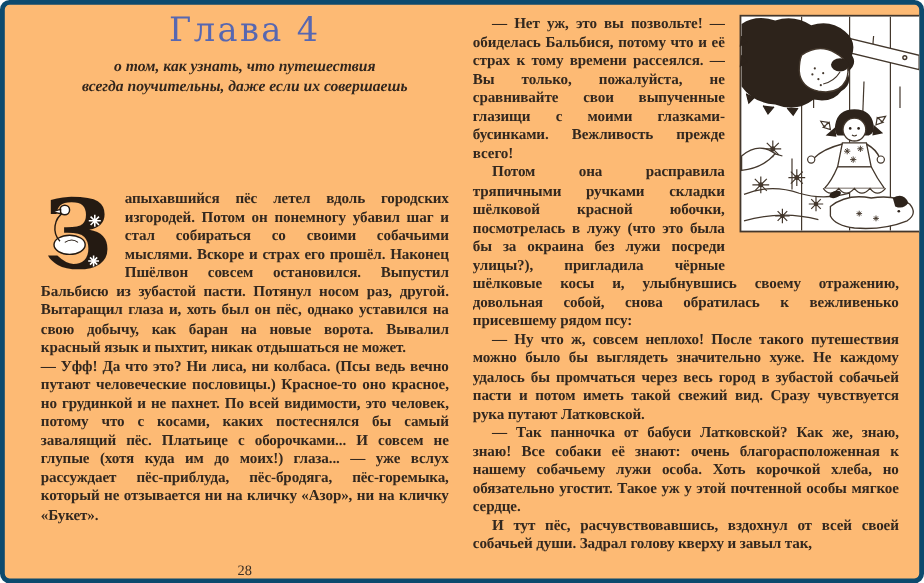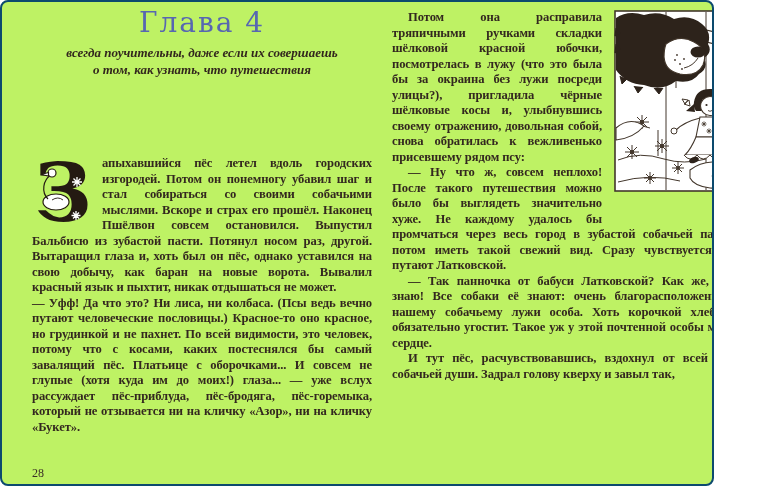--- a/index.html
+++ b/index.html
@@ -1,18 +1,18 @@
 <!DOCTYPE html>
 <html lang="ru"><head>
 <meta charset="utf-8">
 <style>
   html,body{margin:0;padding:0;background:#ffffff;}
   .spread{
-    position:relative;width:714px;height:486px;background:#bef264;
-    border:2px solid #0c4a6e;border-radius:8px;box-sizing:border-box;
+    position:relative;width:770px;height:486px;background:#fdba74;
+    border:4px solid #0c4a6e;border-radius:8px;box-sizing:border-box;
     overflow:hidden;
     font-family:"Liberation Serif", serif;
     color:#33281f;
   }
   
   .page-left{position:absolute;left:30px;top:6px;width:340px;}
   .chapter-title{
     text-align:center;
     font-family:"DejaVu Serif", serif;
     font-size:28px;line-height:30px;letter-spacing:2px;
@@ -37,37 +37,37 @@
   
   .page-right{position:absolute;left:390px;top:8px;width:355px;}
   .body-right p{margin:0;text-indent:16px;}
   .illu-spacer{float:right;width:145px;height:202px;}
   .illustration{
     position:absolute;left:612px;top:8px;width:152px;height:182px;
   }
   .illustration svg{display:block;width:152px;height:182px;}
   
   .page-number{
-    position:absolute;top:464px;width:340px;
+    position:absolute;top:464px;width:340px;text-align:center;
     font-size:12px;font-weight:400;color:#3a2f26;
   }
   .page-number.left{left:30px;width:340px;}
   .page-number.right{left:390px;width:355px;}
 </style>
 </head>
 <body>
 
 <div class="spread">
 
   <div class="page-left">
     <div class="chapter-title">Глава 4</div>
 
     <div class="subtitle">
+      <span>о том, как узнать, что путешествия</span>
       <span>всегда поучительны, даже если их совершаешь</span>
-      <span>о том, как узнать, что путешествия</span>
     </div>
 
     <div class="body-text body-left">
       <p>
         <span class="dropcap-box">
           <svg viewBox="0 0 62 74" xmlns="http://www.w3.org/2000/svg">
             <text x="31" y="63" font-family="DejaVu Serif, serif" font-weight="bold" font-size="80" fill="#241a12" text-anchor="middle">З</text>
             <g stroke="#241a12" stroke-width="1.2">
               <ellipse cx="24" cy="44" rx="13" ry="8" fill="#ffffff"></ellipse>
               <path d="M16 41 C 9 34, 11 22, 19 17" fill="none"></path>
@@ -82,20 +82,21 @@
           </svg>
         </span><span>апыхавшийся пёс летел вдоль городских изгородей. Потом он понемногу убавил шаг и стал собираться со своими собачьими мыслями. Вскоре и страх его прошёл. Наконец Пшёлвон совсем остановился. Выпустил Бальбисю из зубастой пасти. Потянул носом раз, другой. Вытаращил глаза и, хоть был он пёс, однако уставился на свою добычу, как баран на новые ворота. Вывалил красный язык и пыхтит, никак отдышаться не может.</span>
       </p>
       <p>— Уфф! Да что это? Ни лиса, ни колбаса. (Псы ведь вечно путают человеческие пословицы.) Красное-то оно красное, но грудинкой и не пахнет. По всей видимости, это человек, потому что с косами, каких постеснялся бы самый завалящий пёс. Платьице с оборочками... И совсем не глупые (хотя куда им до моих!) глаза... — уже вслух рассуждает пёс-приблуда, пёс-бродяга, пёс-горемыка, который не отзывается ни на кличку «Азор», ни на кличку «Букет».</p>
     </div>
   </div>
 
   <div class="page-right">
     <div class="body-text body-right">
       <div class="illu-spacer"></div>
+      <p>— Нет уж, это вы позвольте! — обиделась Бальбися, потому что и её страх к тому времени рассеялся. — Вы только, пожалуйста, не сравнивайте свои выпученные глазищи с моими глазками-бусинками. Вежливость прежде всего!</p>
       <p>Потом она расправила тряпичными ручками складки шёлковой красной юбочки, посмотрелась в лужу (что это была бы за окраина без лужи посреди улицы?), пригладила чёрные шёлковые косы и, улыбнувшись своему отражению, довольная собой, снова обратилась к вежливенько присевшему рядом псу:</p>
       <p>— Ну что ж, совсем неплохо! После такого путешествия можно было бы выглядеть значительно хуже. Не каждому удалось бы промчаться через весь город в зубастой собачьей пасти и потом иметь такой свежий вид. Сразу чувствуется рука путают Латковской.</p>
       <p>— Так панночка от бабуси Латковской? Как же, знаю, знаю! Все собаки её знают: очень благорасположенная к нашему собачьему лужи особа. Хоть корочкой хлеба, но обязательно угостит. Такое уж у этой почтенной особы мягкое сердце.</p>
       <p>И тут пёс, расчувствовавшись, вздохнул от всей своей собачьей души. Задрал голову кверху и завыл так,</p>
     </div>
   </div>
 
   <div class="illustration">
     <svg viewBox="0 0 152 182" xmlns="http://www.w3.org/2000/svg">
       <rect x="1" y="1" width="150" height="180" fill="#ffffff" stroke="#43372c" stroke-width="1.6"></rect>

